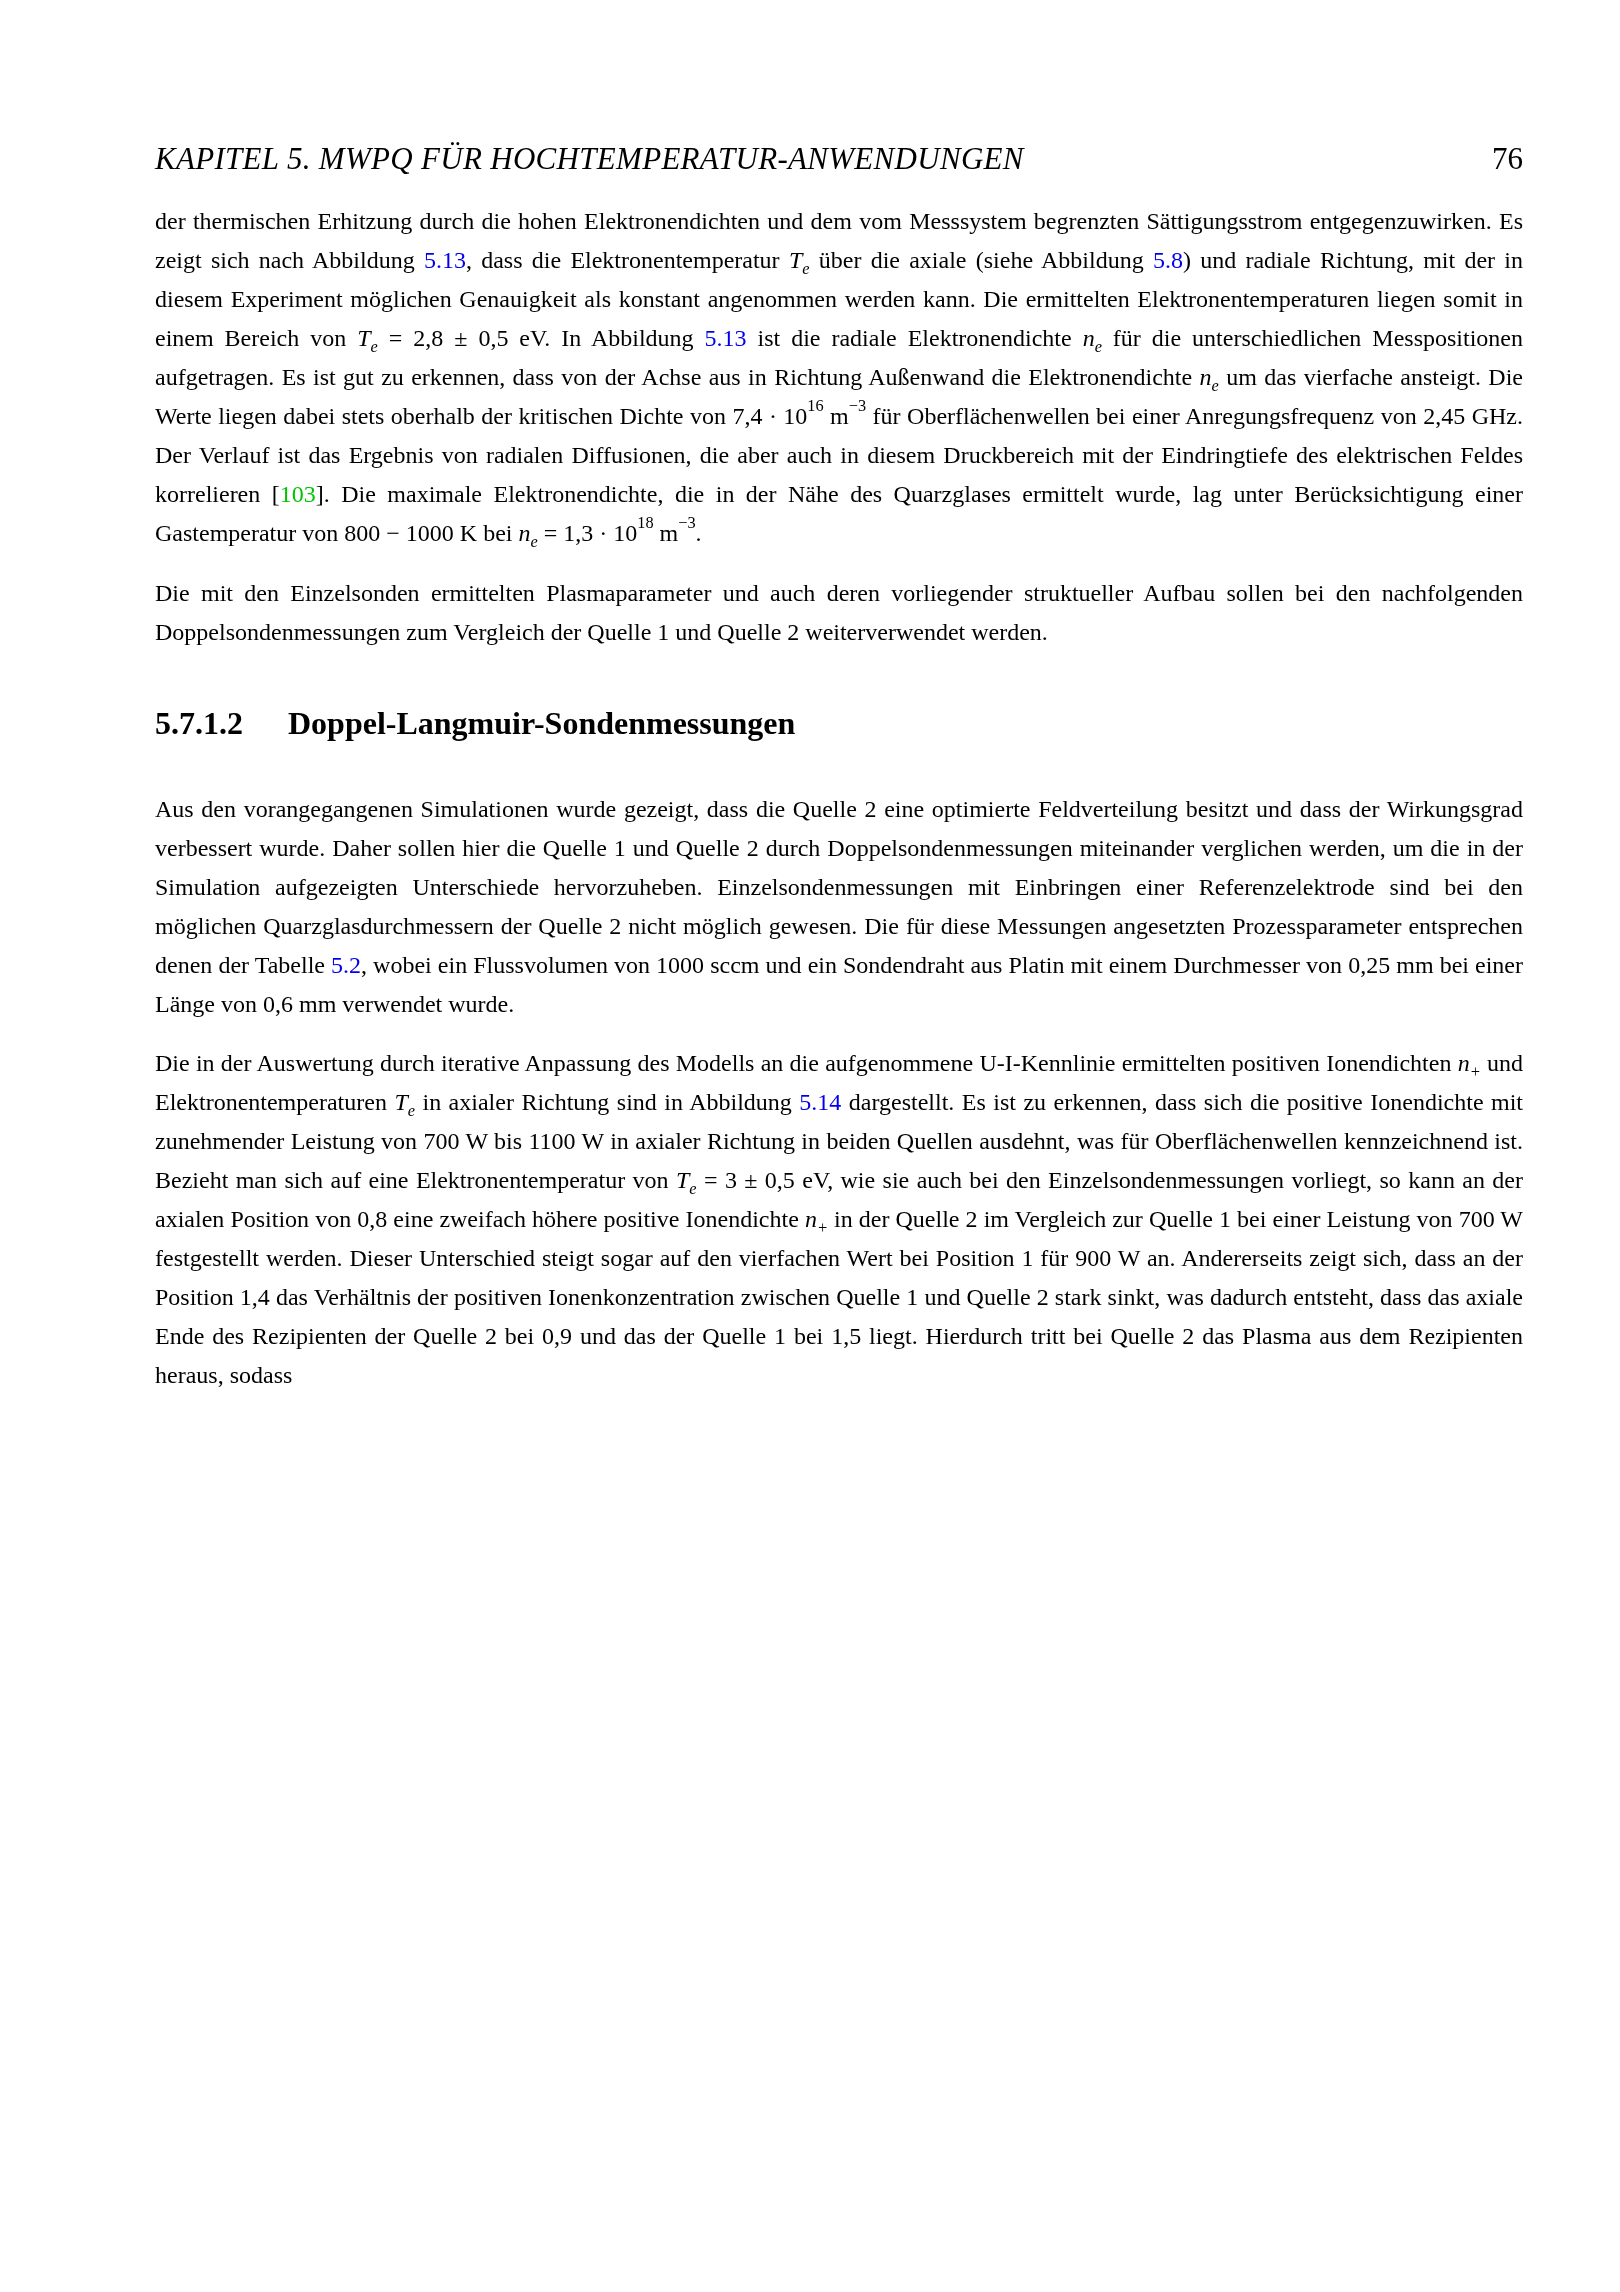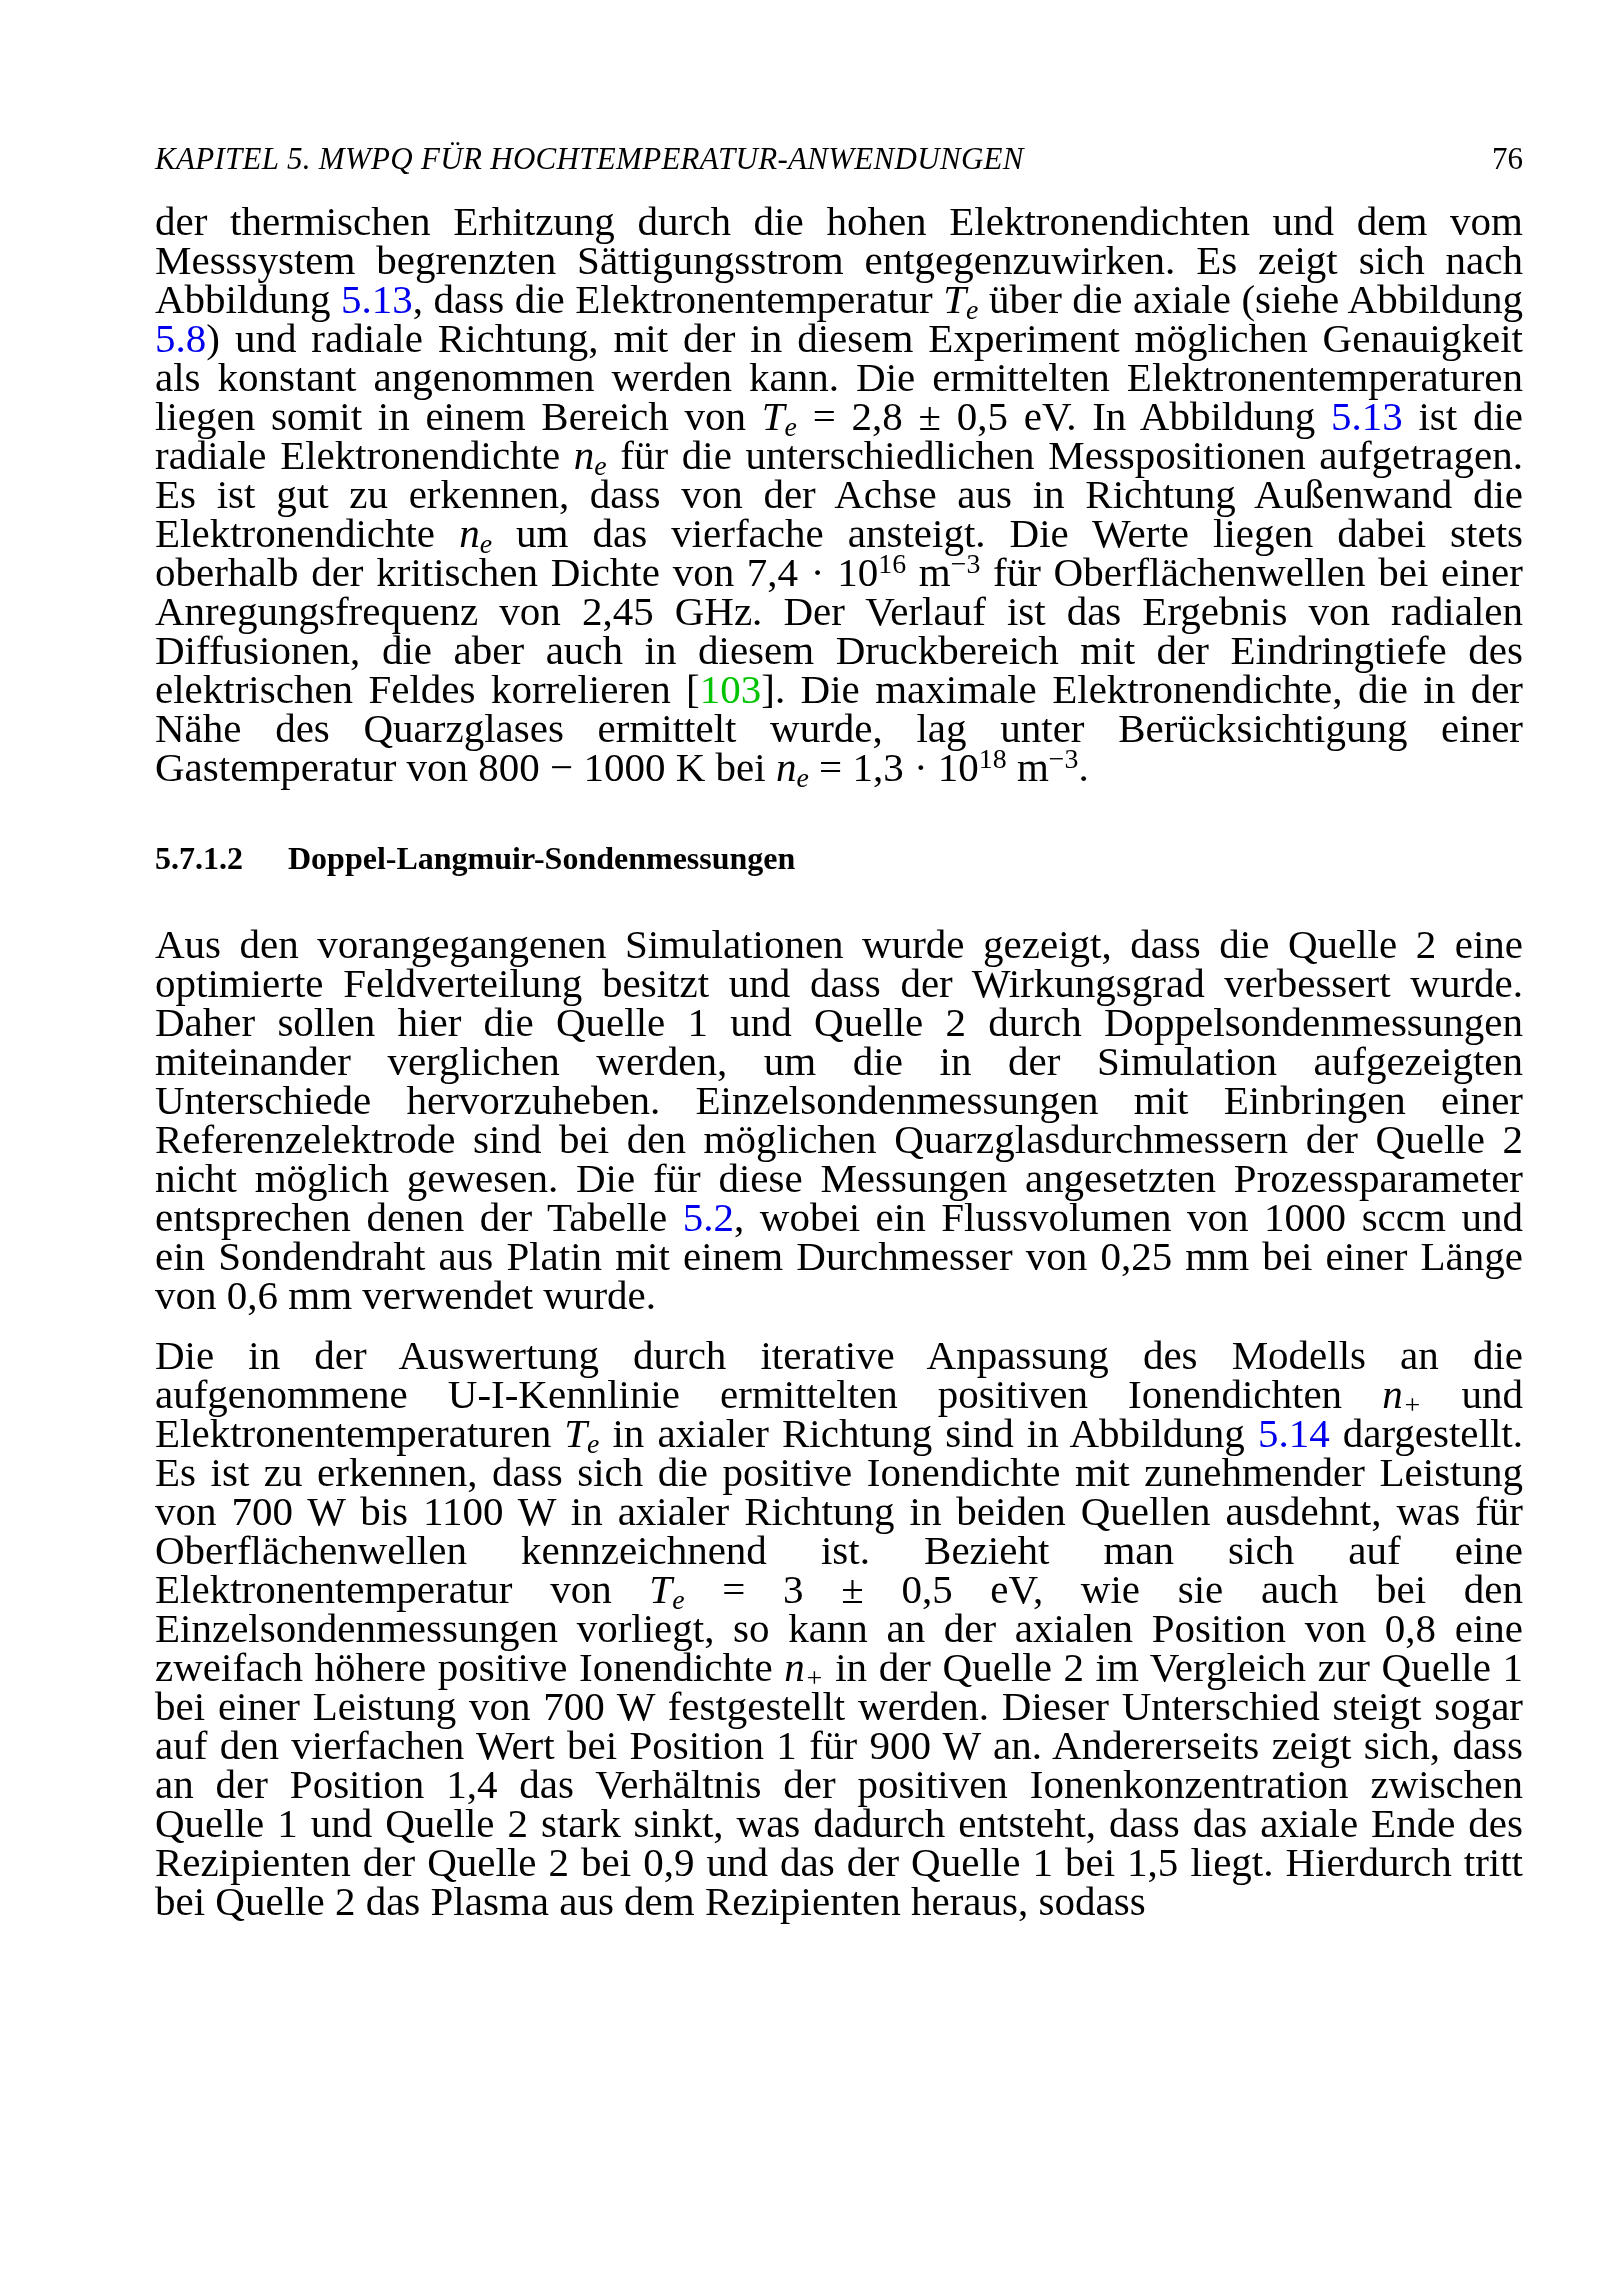--- a/index.html
+++ b/index.html
@@ -40,21 +40,21 @@
     font-style: normal;
     margin-top: 23px;
   }
   .body-text {
     position: absolute;
     top: 202px;
     left: 155px;
     width: 1368px;
   }
   p.para {
-    font-size: 41px;
+    font-size: 24px;
     line-height: 39px;
     text-align: justify;
     margin: 0 0 20.6px 0;
   }
   .section-heading {
     font-weight: bold;
     font-size: 32px;
     line-height: 39px;
     margin: 52px 0 47px 0;
   }
@@ -85,20 +85,21 @@
 
   <div class="running-head">
     <span class="rh-title">KAPITEL 5.  MWPQ FÜR HOCHTEMPERATUR-ANWENDUNGEN</span>
     <span class="rh-page">76</span>
   </div>
 
   <div class="body-text">
 
     <p class="para"><span class="run-t">der thermischen Erhitzung durch die hohen Elektronendichten und dem vom Messsystem begrenzten Sättigungsstrom entgegenzuwirken. Es zeigt sich nach Abbildung </span><span class="run-link">5.13</span><span class="run-t">, dass die Elektronentemperatur </span><span class="run-i">T</span><span class="run-sub">e</span><span class="run-t"> über die axiale (siehe Abbildung </span><span class="run-link">5.8</span><span class="run-t">) und radiale Richtung, mit der in diesem Experiment möglichen Genauigkeit als konstant angenommen werden kann. Die ermittelten Elektronentemperaturen liegen somit in einem Bereich von </span><span class="run-i">T</span><span class="run-sub">e</span><span class="run-t"> = 2,8 ± 0,5 eV. In Abbildung </span><span class="run-link">5.13</span><span class="run-t"> ist die radiale Elektronendichte </span><span class="run-i">n</span><span class="run-sub">e</span><span class="run-t"> für die unterschiedlichen Messpositionen aufgetragen. Es ist gut zu erkennen, dass von der Achse aus in Richtung Außenwand die Elektronendichte </span><span class="run-i">n</span><span class="run-sub">e</span><span class="run-t"> um das vierfache ansteigt. Die Werte liegen dabei stets oberhalb der kritischen Dichte von 7,4 · 10</span><span class="run-sup">16</span><span class="run-t"> m</span><span class="run-sup">−3</span><span class="run-t"> für Oberflächenwellen bei einer Anregungsfrequenz von 2,45 GHz. Der Verlauf ist das Ergebnis von radialen Diffusionen, die aber auch in diesem Druckbereich mit der Eindringtiefe des elektrischen Feldes korrelieren [</span><span class="run-cite">103</span><span class="run-t">]. Die maximale Elektronendichte, die in der Nähe des Quarzglases ermittelt wurde, lag unter Berücksichtigung einer Gastemperatur von 800 − 1000 K bei </span><span class="run-i">n</span><span class="run-sub">e</span><span class="run-t"> = 1,3 · 10</span><span class="run-sup">18</span><span class="run-t"> m</span><span class="run-sup">−3</span><span class="run-t">.</span></p>
 
+    <p class="para"><span class="run-t">Die mit den Einzelsonden ermittelten Plasmaparameter und auch deren vorliegender struktueller Aufbau sollen bei den nachfolgenden Doppelsondenmessungen zum Vergleich der Quelle 1 und Quelle 2 weiterverwendet werden.</span></p>
 
     <div class="section-heading">
       <span class="sh-number">5.7.1.2</span><span>Doppel-Langmuir-Sondenmessungen</span>
     </div>
 
     <p class="para"><span class="run-t">Aus den vorangegangenen Simulationen wurde gezeigt, dass die Quelle 2 eine optimierte Feldverteilung besitzt und dass der Wirkungsgrad verbessert wurde. Daher sollen hier die Quelle 1 und Quelle 2 durch Doppelsondenmessungen miteinander verglichen werden, um die in der Simulation aufgezeigten Unterschiede hervorzuheben. Einzelsondenmessungen mit Einbringen einer Referenzelektrode sind bei den möglichen Quarzglasdurchmessern der Quelle 2 nicht möglich gewesen. Die für diese Messungen angesetzten Prozessparameter entsprechen denen der Tabelle </span><span class="run-link">5.2</span><span class="run-t">, wobei ein Flussvolumen von 1000 sccm und ein Sondendraht aus Platin mit einem Durchmesser von 0,25 mm bei einer Länge von 0,6 mm verwendet wurde.</span></p>
 
     <p class="para"><span class="run-t">Die in der Auswertung durch iterative Anpassung des Modells an die aufgenommene U-I-Kennlinie ermittelten positiven Ionendichten </span><span class="run-i">n</span><span class="run-sub">+</span><span class="run-t"> und Elektronentemperaturen </span><span class="run-i">T</span><span class="run-sub">e</span><span class="run-t"> in axialer Richtung sind in Abbildung </span><span class="run-link">5.14</span><span class="run-t"> dargestellt. Es ist zu erkennen, dass sich die positive Ionendichte mit zunehmender Leistung von 700 W bis 1100 W in axialer Richtung in beiden Quellen ausdehnt, was für Oberflächenwellen kennzeichnend ist. Bezieht man sich auf eine Elektronentemperatur von </span><span class="run-i">T</span><span class="run-sub">e</span><span class="run-t"> = 3 ± 0,5 eV, wie sie auch bei den Einzelsondenmessungen vorliegt, so kann an der axialen Position von 0,8 eine zweifach höhere positive Ionendichte </span><span class="run-i">n</span><span class="run-sub">+</span><span class="run-t"> in der Quelle 2 im Vergleich zur Quelle 1 bei einer Leistung von 700 W festgestellt werden. Dieser Unterschied steigt sogar auf den vierfachen Wert bei Position 1 für 900 W an. Andererseits zeigt sich, dass an der Position 1,4 das Verhältnis der positiven Ionenkonzentration zwischen Quelle 1 und Quelle 2 stark sinkt, was dadurch entsteht, dass das axiale Ende des Rezipienten der Quelle 2 bei 0,9 und das der Quelle 1 bei 1,5 liegt. Hierdurch tritt bei Quelle 2 das Plasma aus dem Rezipienten heraus, sodass</span></p>
 
   </div>

